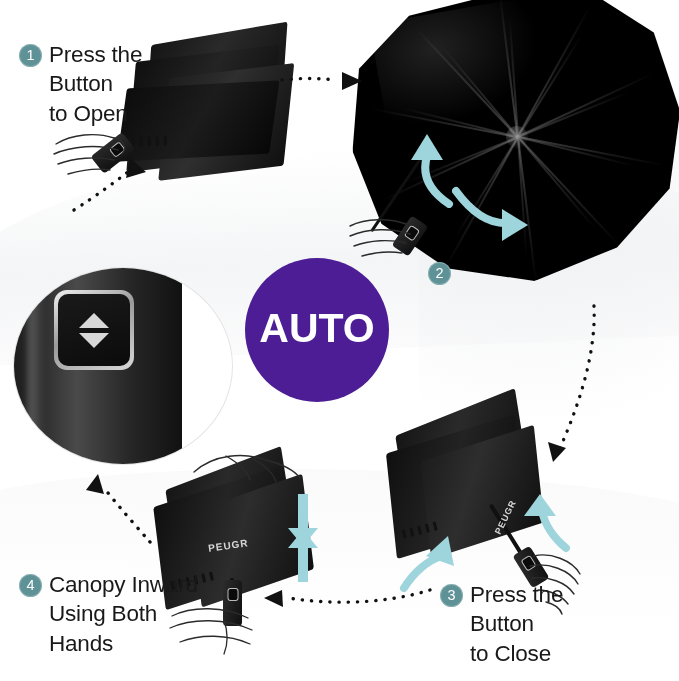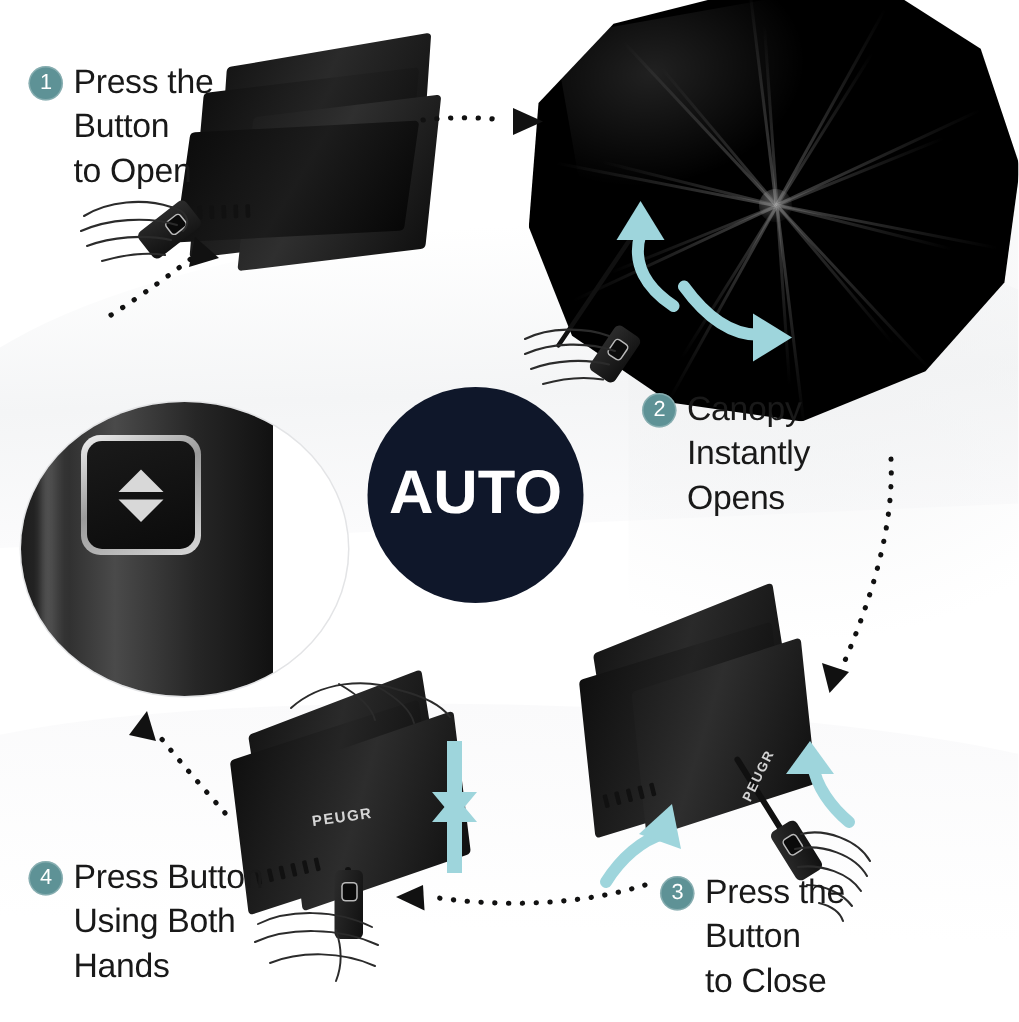--- a/index.html
+++ b/index.html
@@ -58,21 +58,21 @@
   }
   #step1{left:19px;top:40px;}
   #step2{left:428px;top:258px;}
   #step3{left:440px;top:580px;}
   #step4{left:19px;top:570px;}
 
   
   #auto-badge{
     position:absolute;left:245px;top:258px;
     width:144px;height:144px;border-radius:50%;
-    background:#0f172a;
+    background:#4c1d95;
     display:flex;flex-direction:column;
     align-items:center;justify-content:center;
     color:#ffffff;
   }
   #auto-badge .auto-main{
     font-size:41px;font-weight:700;letter-spacing:0px;line-height:1;
     margin-bottom:3px;
   }
   #auto-badge .auto-sub{
     font-size:20px;font-weight:400;letter-spacing:-.2px;line-height:1;
@@ -411,32 +411,29 @@
 
   <div class="step" id="step1">
     <div class="badge">1</div>
     <div class="step-text">Press the
 Button
 to Open</div>
   </div>
 
   <div class="step" id="step2">
     <div class="badge">2</div>
-    <div class="step-text">Canopy
-Instantly
-Opens</div>
   </div>
 
   <div class="step" id="step3">
     <div class="badge">3</div>
     <div class="step-text">Press the
 Button
 to Close</div>
   </div>
 
   <div class="step" id="step4">
     <div class="badge">4</div>
-    <div class="step-text">Press Button
+    <div class="step-text">Canopy Inward
 Using Both
 Hands</div>
   </div>
 
 </div>
 
 </body></html>

